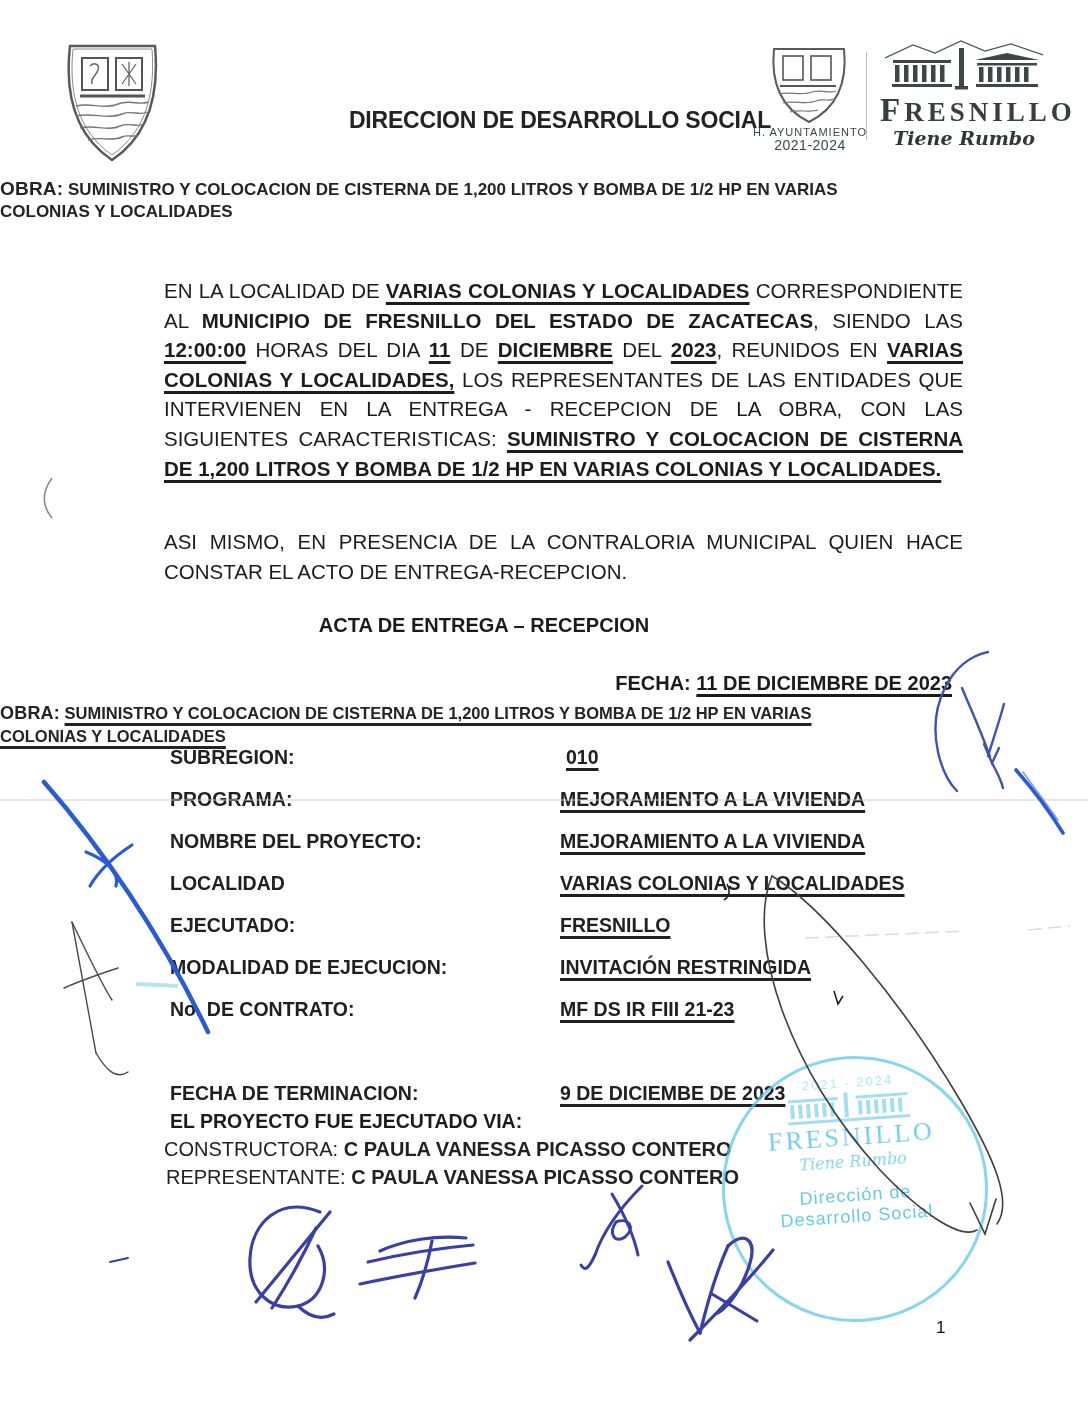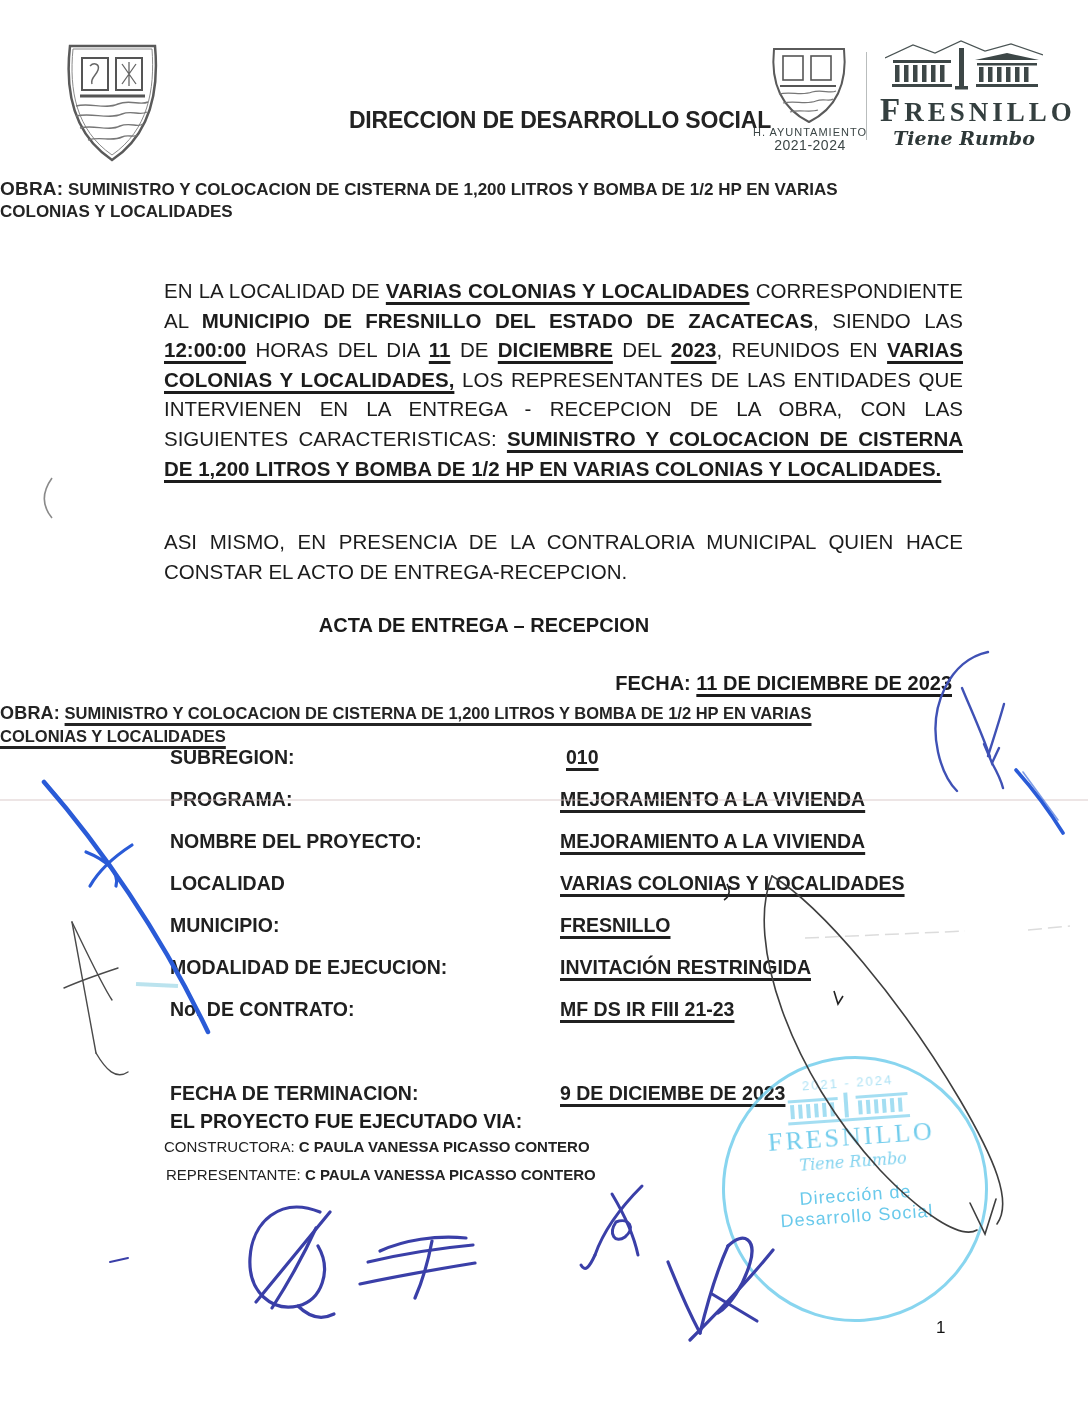--- a/index.html
+++ b/index.html
@@ -23,21 +23,21 @@
   .seg-bu{font-weight:700;text-decoration:underline;text-decoration-thickness:2.5px;text-underline-offset:4px;}
   .u2{text-decoration:underline;text-decoration-thickness:2.5px;text-underline-offset:4px;}
   .section-title{left:0;top:614px;width:968px;text-align:center;font-weight:700;font-size:20px;}
   .fecha{right:136px;top:672px;font-weight:700;font-size:20px;text-align:right;}
   
   .frow{left:0;width:1088px;height:30px;font-size:19.5px;font-weight:700;}
   .flabel{position:absolute;left:170px;color:#202020;}
   .fvalue{position:absolute;left:560px;color:#202020;}
   
   .exec-heading{left:170px;top:1110px;font-size:19.5px;font-weight:700;}
-  .exec-line{font-size:15px;font-weight:400;color:#222;}
+  .exec-line{font-size:20px;font-weight:400;color:#222;}
   .exec-line b{font-weight:700;}
   
   .stamp{left:722px;top:1056px;width:260px;height:260px;border-radius:50%;
          border:3px solid rgba(96,199,234,0.75);color:#5ac4e9;text-align:center;
          z-index:2;transform:rotate(-4deg);}
   .stamp-years{margin-top:16px;font-size:13px;letter-spacing:2px;opacity:0.5;filter:blur(0.4px);}
   .stamp-brand{font-family:"Liberation Serif",serif;font-size:26px;letter-spacing:3px;opacity:0.85;margin-top:0px;filter:blur(0.3px);}
   .stamp-tagline{font-family:"DejaVu Serif",serif;font-style:italic;font-size:16px;opacity:0.75;filter:blur(0.3px);}
   .stamp-line1{margin-top:14px;font-size:18px;letter-spacing:1px;opacity:0.9;}
   .stamp-line2{font-size:18px;letter-spacing:1px;opacity:0.9;}
@@ -145,21 +145,21 @@
   </div>
   <div class="abs frow" style="top:830px;">
     <span class="flabel">NOMBRE DEL PROYECTO:</span>
     <span class="fvalue u2">MEJORAMIENTO A LA VIVIENDA</span>
   </div>
   <div class="abs frow" style="top:872px;">
     <span class="flabel">LOCALIDAD</span>
     <span class="fvalue u2">VARIAS COLONIAS Y LOCALIDADES</span>
   </div>
   <div class="abs frow" style="top:914px;">
-    <span class="flabel">MUNICIPIO:</span>
+    <span class="flabel">EJECUTADO:</span>
     <span class="fvalue u2">FRESNILLO</span>
   </div>
   <div class="abs frow" style="top:956px;">
     <span class="flabel">MODALIDAD DE EJECUCION:</span>
     <span class="fvalue u2">INVITACIÓN RESTRINGIDA</span>
   </div>
   <div class="abs frow" style="top:998px;">
     <span class="flabel">No. DE CONTRATO:</span>
     <span class="fvalue u2">MF DS IR FIII 21-23</span>
   </div>

